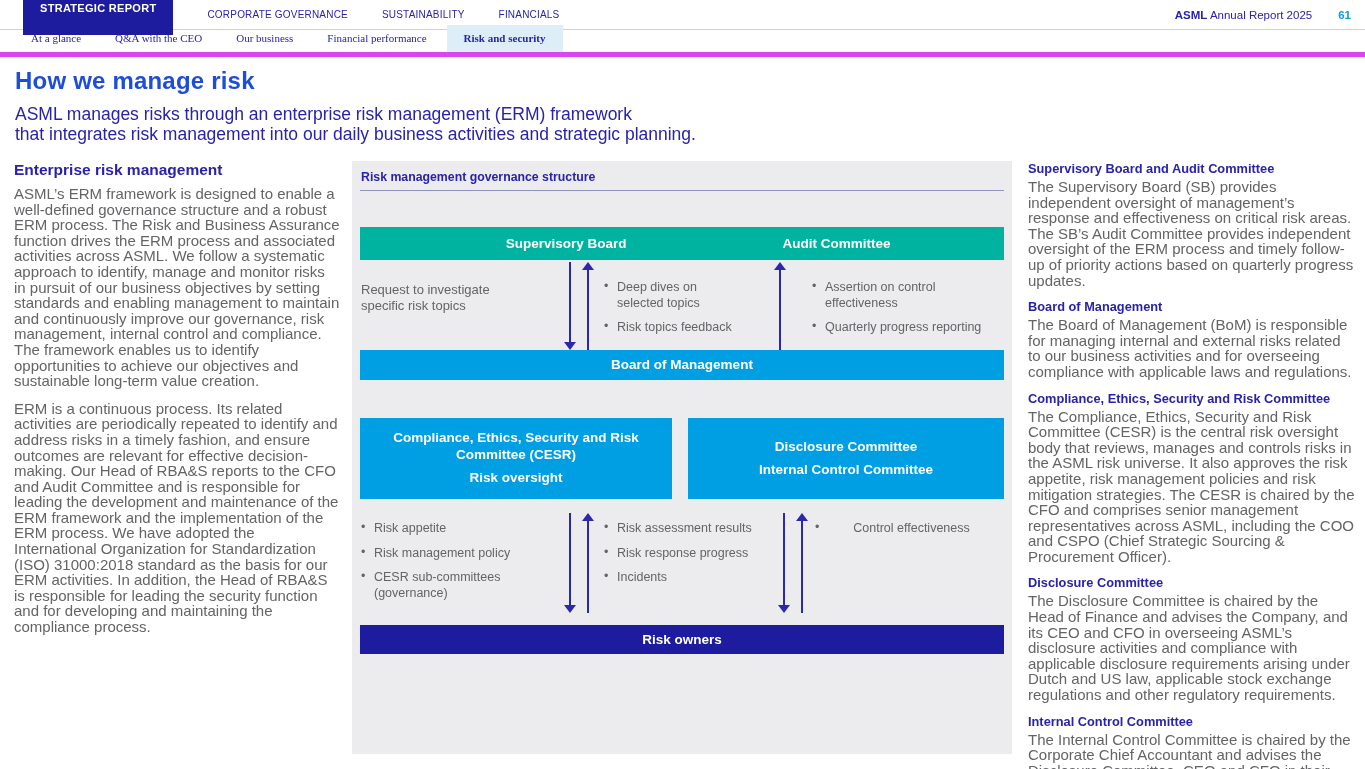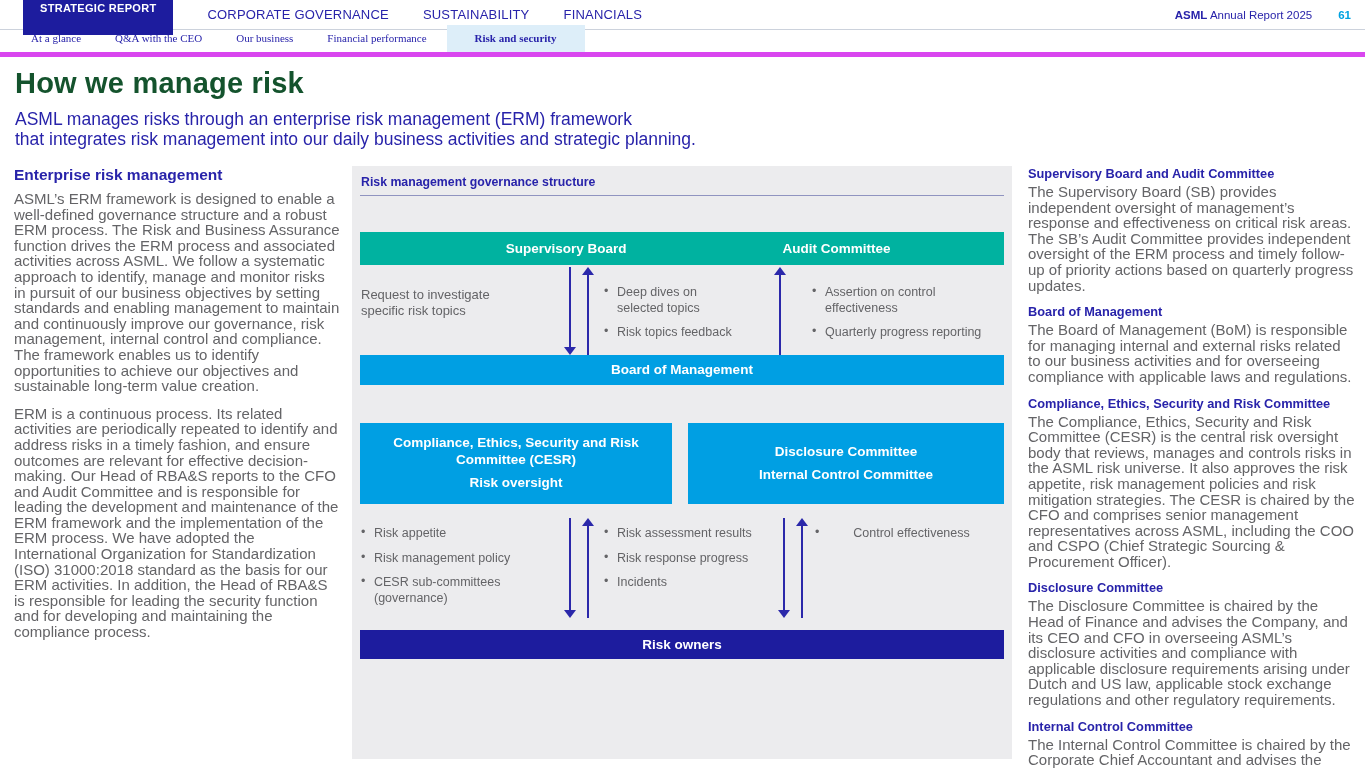--- a/index.html
+++ b/index.html
@@ -3,34 +3,34 @@
 <meta charset="utf-8">
 <style>
   * { margin:0; padding:0; box-sizing:border-box; }
   html,body { width:1365px; height:769px; overflow:hidden; background:#ffffff;
     font-family:"Liberation Sans","DejaVu Sans",sans-serif; }
 
   
   .topbar { height:30px; display:flex; align-items:center; border-bottom:1px solid #ccd2dc; padding:0 14px 0 23px; }
   .topbar .brandtab { background:#1d1c9e; color:#fff; font-weight:bold; font-size:11px; letter-spacing:.3px;
     height:40px; line-height:26px; padding:0 17px; margin-top:1px; cursor:pointer; }
-  .topbar .navitem { color:#2823aa; font-size:13px; letter-spacing:.2px; margin-left:34px; cursor:pointer; }
+  .topbar .navitem { color:#2823aa; font-size:10px; letter-spacing:.2px; margin-left:34px; cursor:pointer; }
   .topbar .spacer { flex:1; }
   .report-id { font-size:11.5px; color:#2823aa; }
   .report-id b { font-weight:bold; }
   .pageno { color:#00a2e1; font-weight:bold; font-size:11.5px; margin-left:26px; }
 
   
   .subnav { height:27px; display:flex; align-items:flex-end; border-bottom:5px solid #d946ef; padding-left:17px;font-family:Liberation Serif, serif; }
   .subnav .tab { color:#2823aa; font-size:11px; line-height:27px; padding:0 14px; margin-right:6px; cursor:pointer; }
-  .subnav .tab.active { background:#ddeef9; font-weight:bold; padding:0 28px; }
+  .subnav .tab.active { background:#ddeef9; font-weight:bold; padding:0 17px; }
 
   
   .headwrap { padding:10px 14px 0 15px; }
-  h1 { color:#14532d; font-size:29px; font-weight:bold; letter-spacing:.2px; }
+  h1 { color:#1d4ed8; font-size:24px; font-weight:bold; letter-spacing:.2px; }
   .subtitle { color:#2823aa; font-size:17.5px; line-height:20px; margin-top:9px; }
 
   
   .cols { display:flex; align-items:flex-start; margin:17px 0 0 14px; }
   .leftcol { width:326px; }
   .leftcol h2 { color:#2823aa; font-size:15.5px; font-weight:bold; margin-bottom:7px; }
   .bodytext { color:#646467; font-size:15px; line-height:15.6px; }
   .leftcol p + p { margin-top:12px; }
 
   .rightcol { width:328px; margin-left:16px; }

